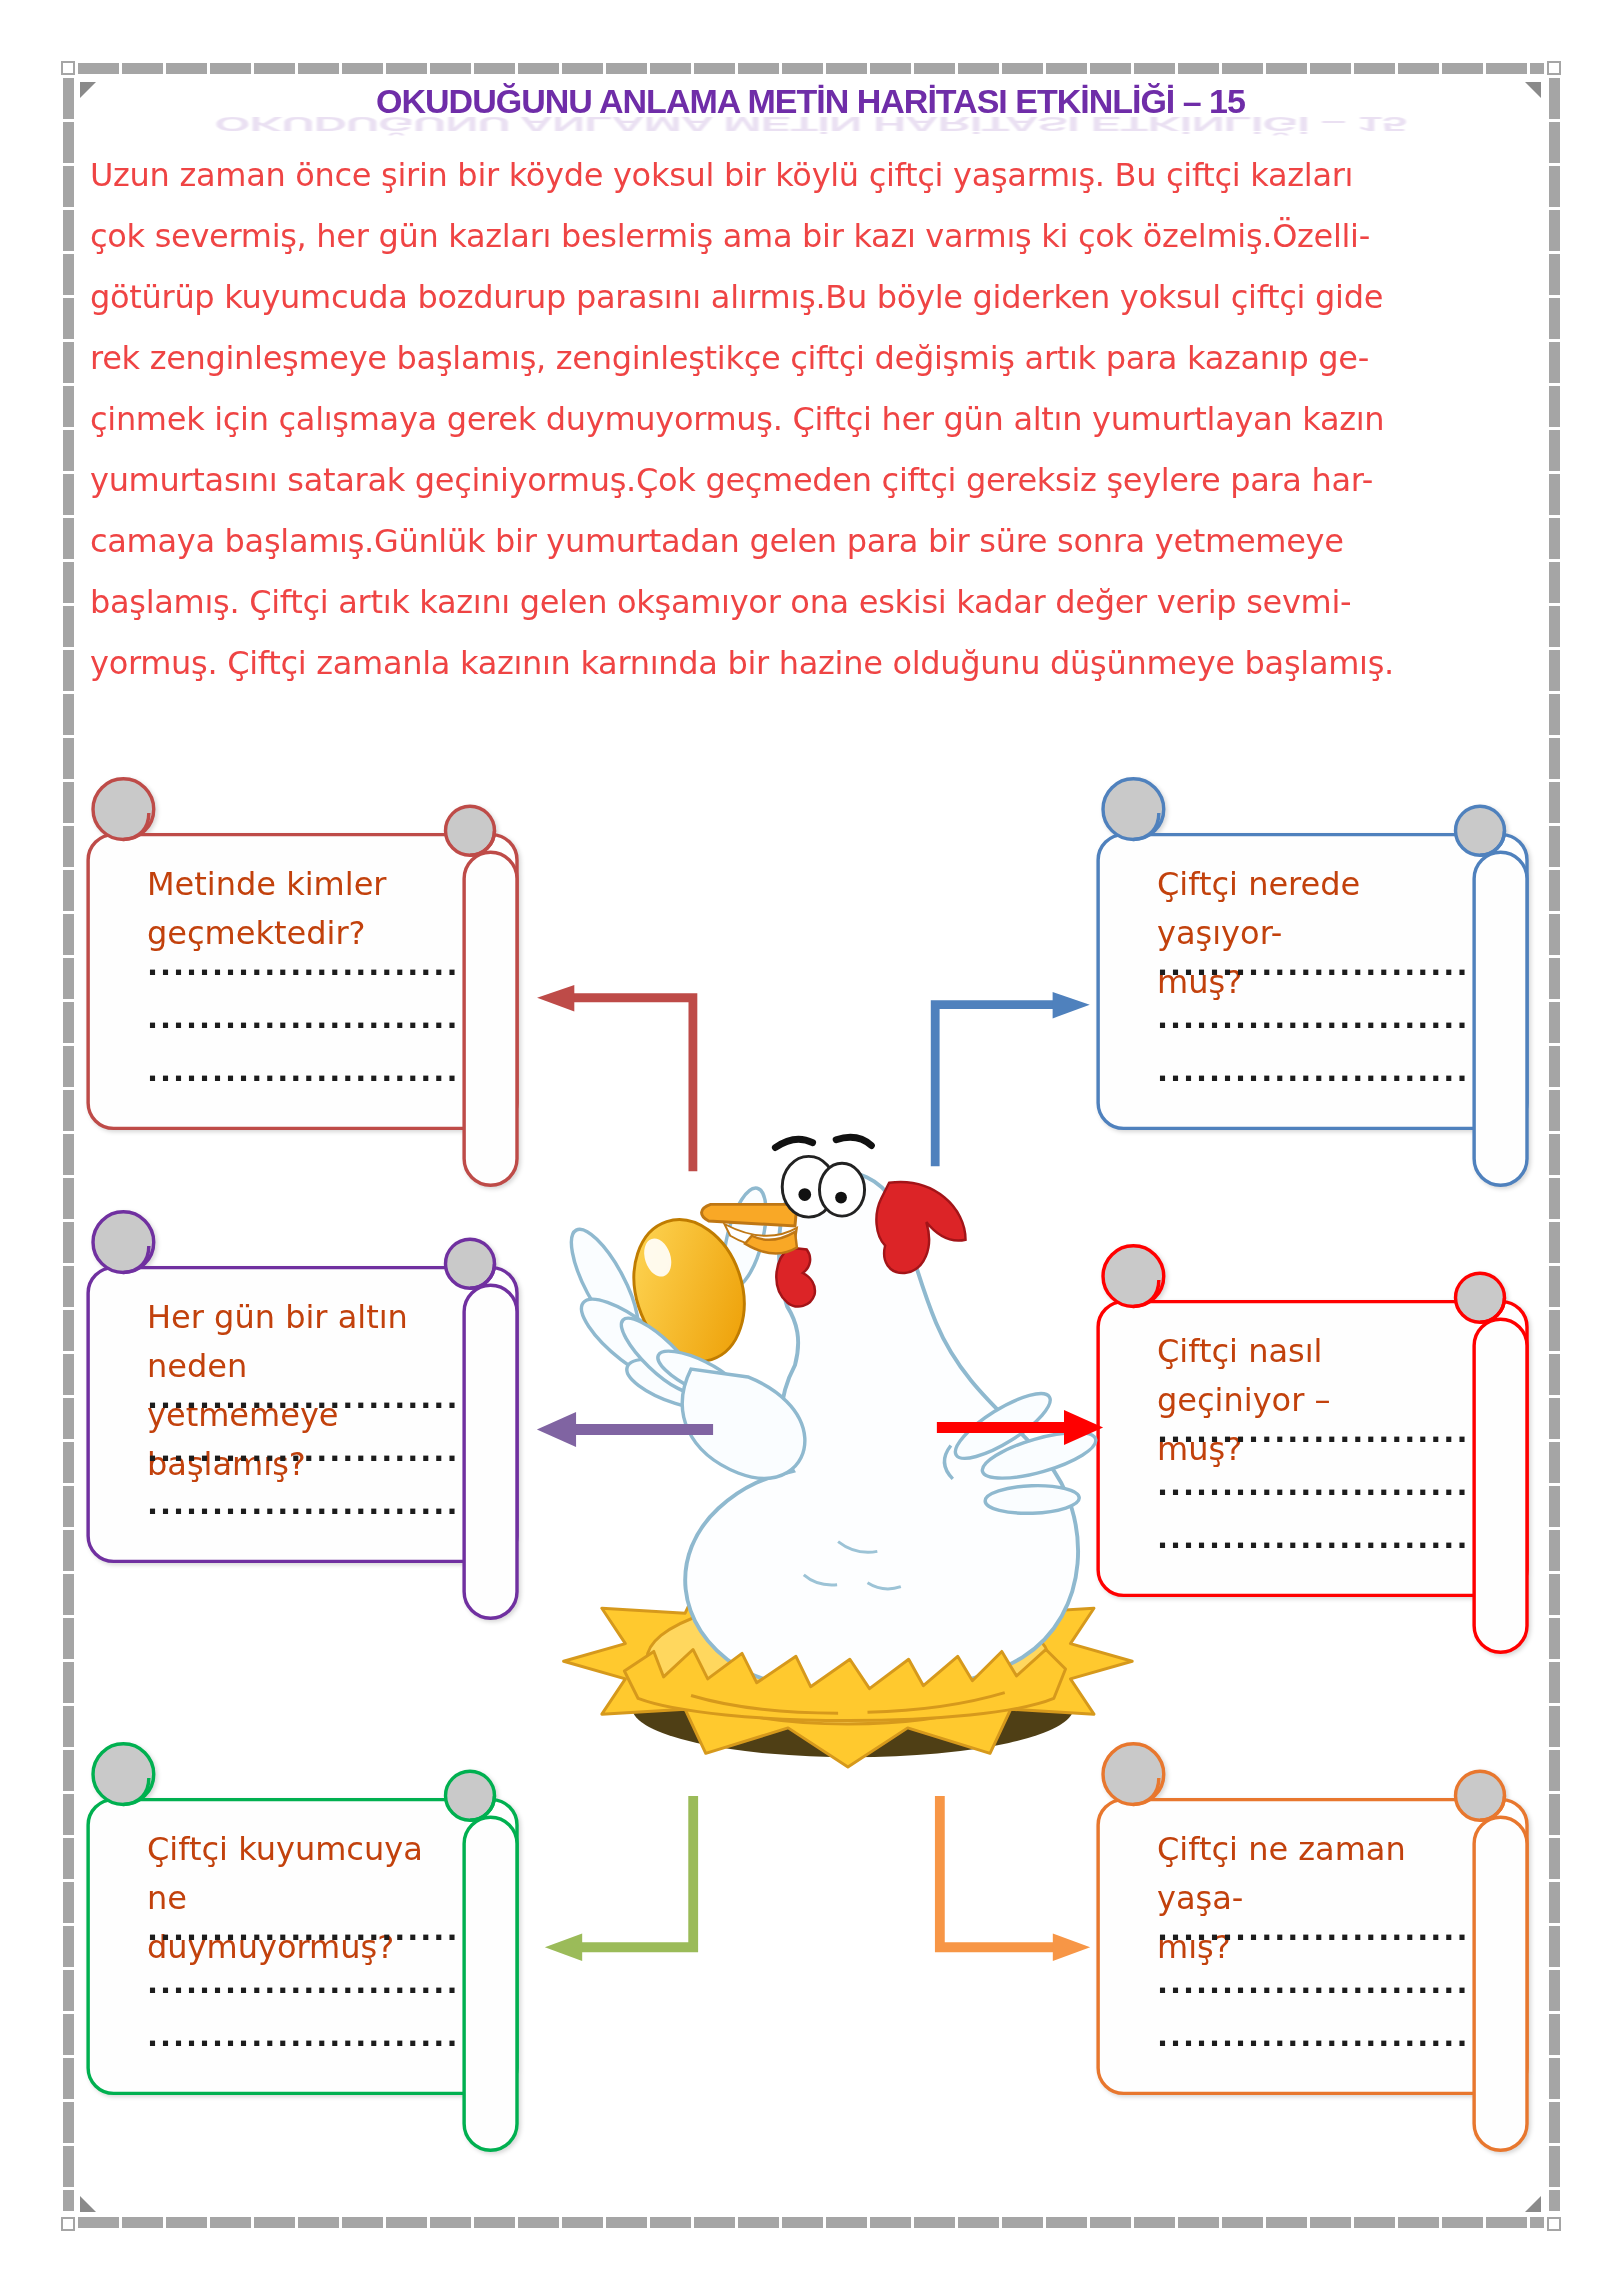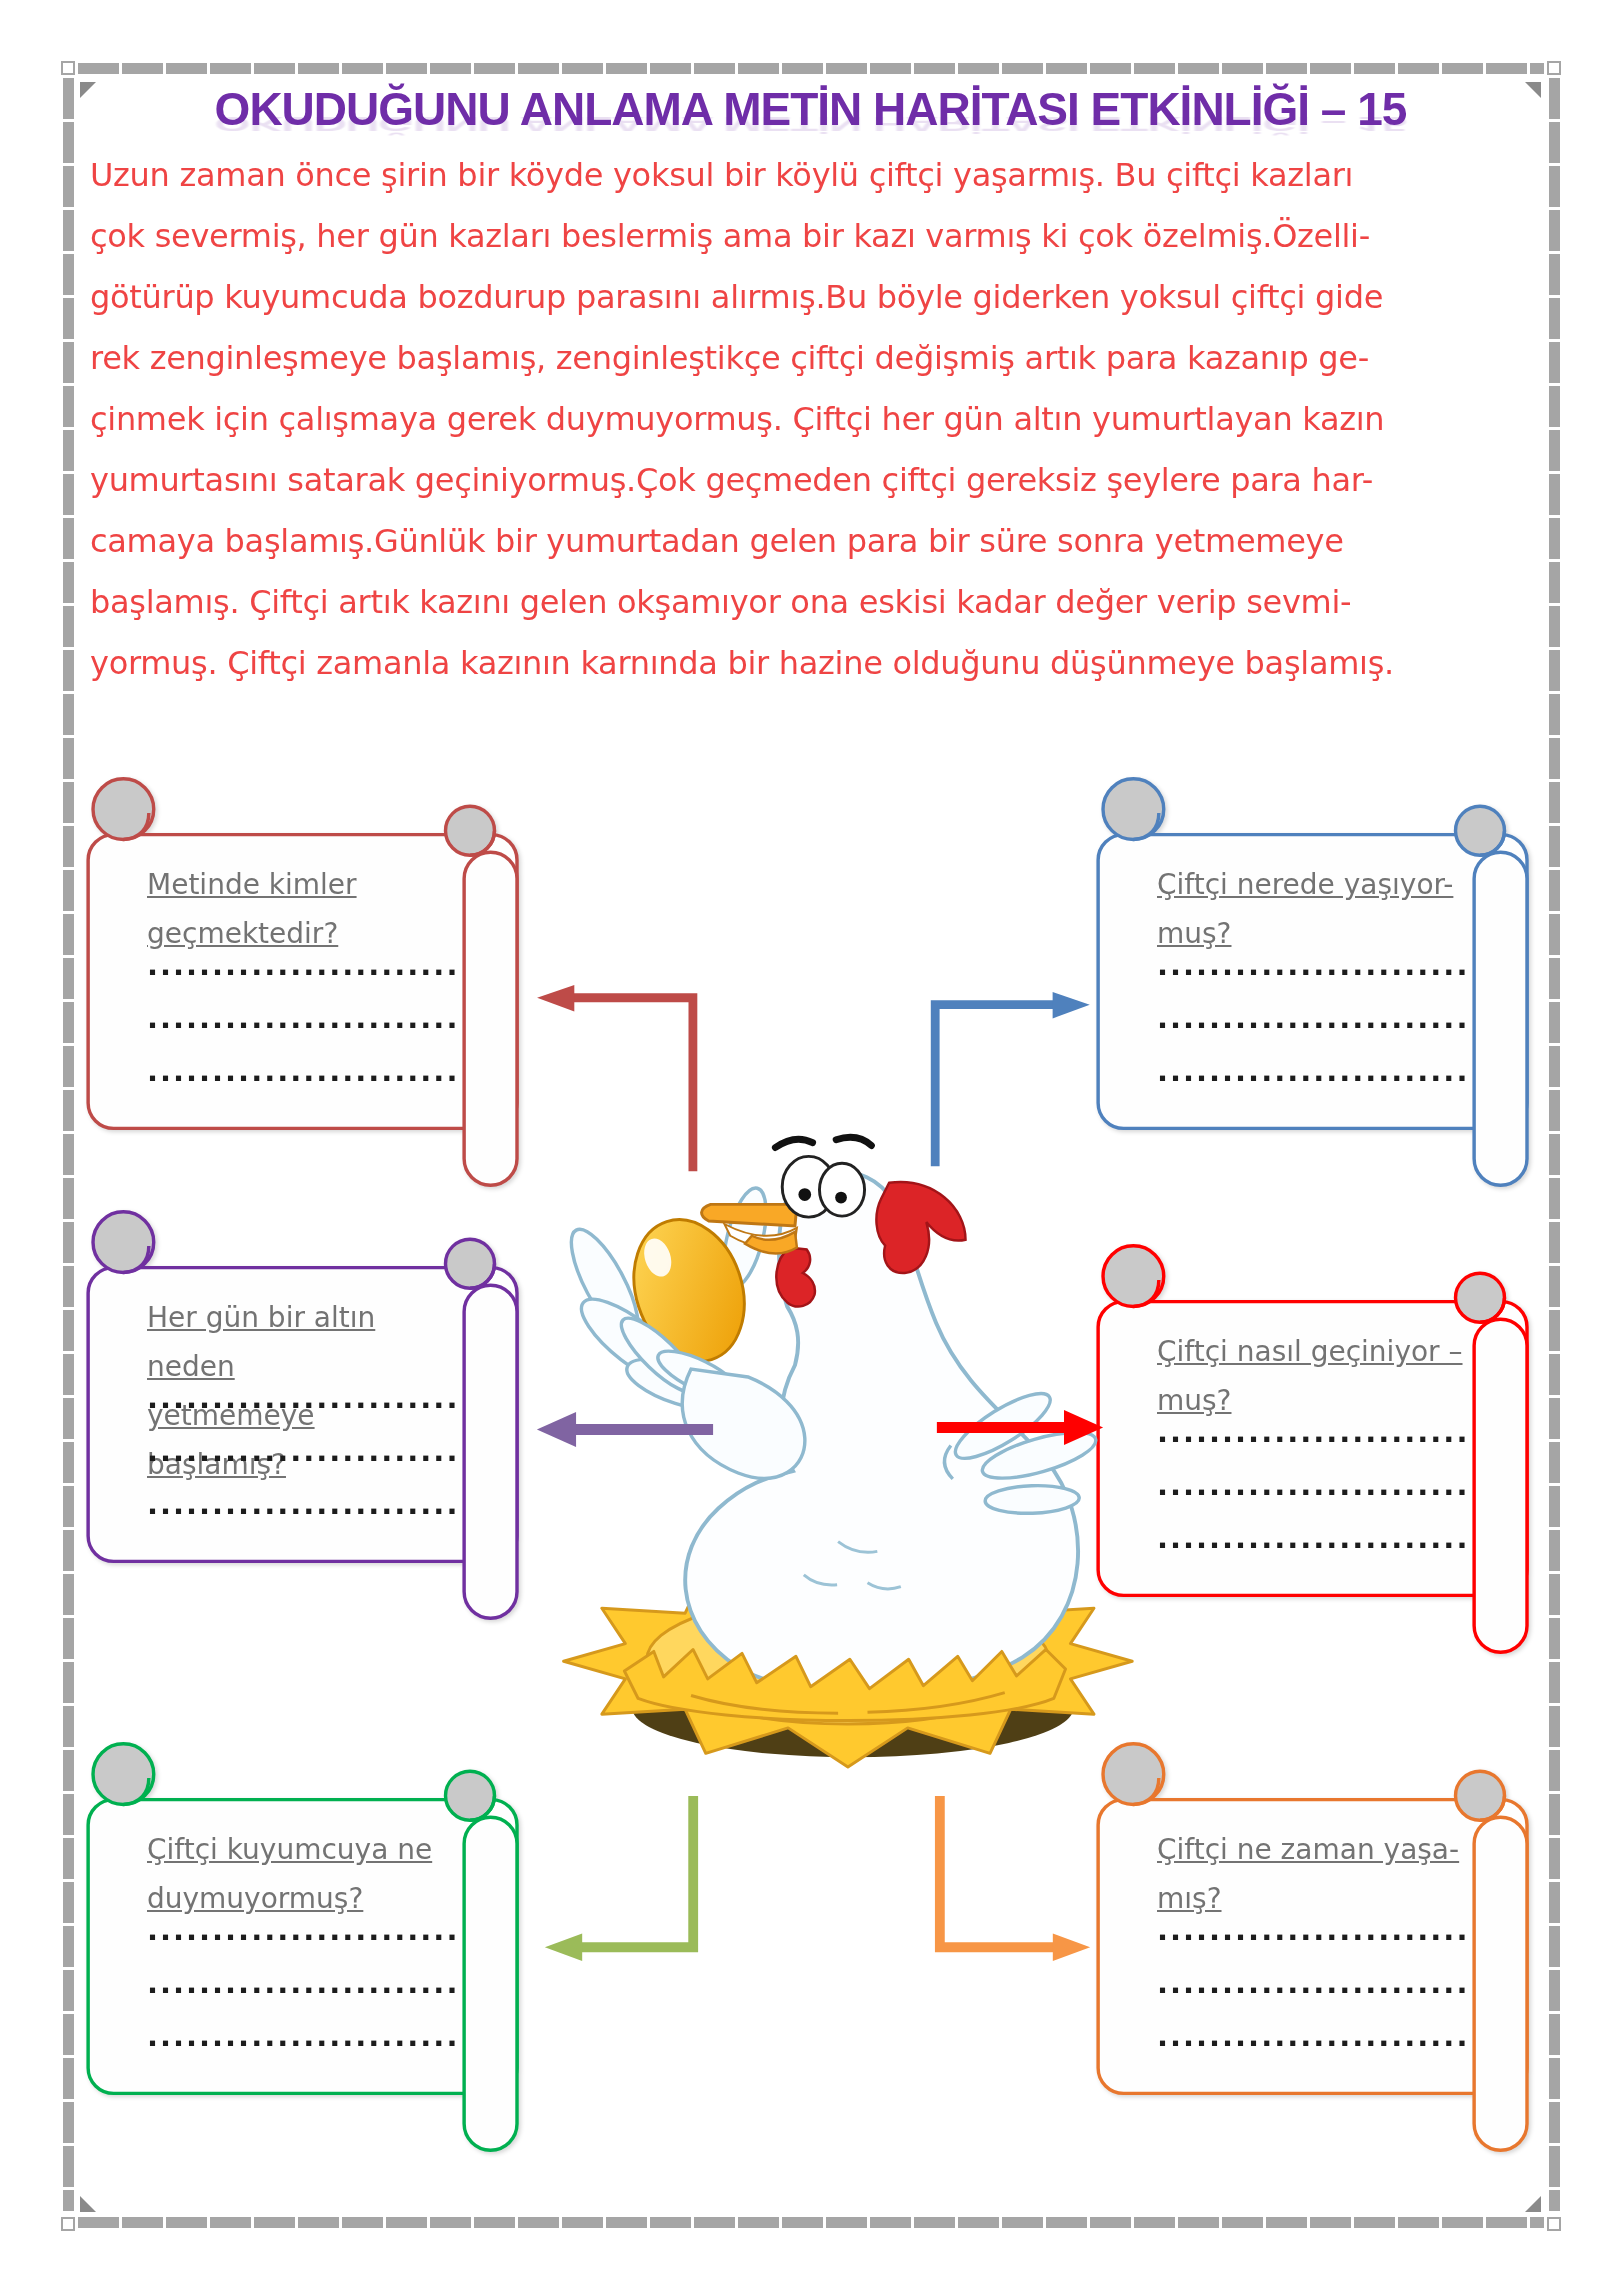--- a/index.html
+++ b/index.html
@@ -12,21 +12,21 @@
   .bar.v{width:10.8px;background:repeating-linear-gradient(180deg,#a5a5a5 0 41px,#ffffff 41px 44px);}
   .corner-square{position:absolute;width:9.8px;height:9.8px;border:2.9px solid #a5a5a5;background:#fff;}
   .tri{position:absolute;width:0;height:0;}
   .tri.tl{border-top:16.7px solid #8a8a8a;border-right:16.7px solid transparent;}
   .tri.tr{border-top:16.7px solid #8a8a8a;border-left:16.7px solid transparent;}
   .tri.bl{border-bottom:16.7px solid #8a8a8a;border-right:16.7px solid transparent;}
   .tri.br{border-bottom:16.7px solid #8a8a8a;border-left:16.7px solid transparent;}
 
   
   .page-title{position:absolute;top:82px;left:0;right:0;text-align:center;z-index:1;
-    font-family:"Liberation Sans", sans-serif;font-weight:bold;font-size:46px;
+    font-family:"Liberation Sans", sans-serif;font-weight:bold;font-size:34px;
     letter-spacing:-1px;color:#6f2da8;margin:0;}
   .title-reflection{position:absolute;top:136px;left:0;right:0;text-align:center;z-index:1;
     font-family:"Liberation Sans", sans-serif;font-weight:bold;font-size:46px;
     letter-spacing:-1px;color:#6f2da8;opacity:.14;transform:scaleY(-.45);transform-origin:top;
     filter:blur(1px);pointer-events:none;}
 
   
   .story{position:absolute;left:90px;top:145px;right:78px;height:613px;overflow:hidden;z-index:1;}
   .story .line{white-space:nowrap;font-size:32px;letter-spacing:-0.3px;line-height:61px;color:#ef4444;}
 
@@ -35,21 +35,21 @@
   .scroll svg{position:absolute;inset:0;filter:drop-shadow(2px 2.9px 2px rgba(0,0,0,.16));}
   .sbody,.stube{fill:#fefefe;stroke-width:3.5;}
   .scurl{fill:#c9c9c9;stroke-width:3.5;}
   .shook{fill:none;stroke-width:3.5;}
   .sc-darkred .sbody,.sc-darkred .stube,.sc-darkred .scurl,.sc-darkred .shook{stroke:#be4b48;}
   .sc-blue    .sbody,.sc-blue .stube,.sc-blue .scurl,.sc-blue .shook{stroke:#4f81bd;}
   .sc-purple  .sbody,.sc-purple .stube,.sc-purple .scurl,.sc-purple .shook{stroke:#7030a0;}
   .sc-red     .sbody,.sc-red .stube,.sc-red .scurl,.sc-red .shook{stroke:#ff0000;}
   .sc-green   .sbody,.sc-green .stube,.sc-green .scurl,.sc-green .shook{stroke:#00b050;}
   .sc-orange  .sbody,.sc-orange .stube,.sc-orange .scurl,.sc-orange .shook{stroke:#e8772e;}
-  .q{position:absolute;left:67px;top:90px;width:312px;font-size:28px;line-height:49px;color:#737373;text-decoration:underline;}
+  .q{position:absolute;left:67px;top:90px;width:312px;font-size:32px;line-height:49px;color:#c2410c;}
   .dots{position:absolute;left:67px;width:310px;height:33px;overflow:hidden;white-space:nowrap;
         font-size:29px;font-weight:bold;letter-spacing:2px;color:#1c1c1c;}
   .dots.d1{top:178px;} .dots.d2{top:231px;} .dots.d3{top:284px;}
 
   
   .arrow{position:absolute;z-index:4;}
   .picture{position:absolute;left:544px;top:1122px;z-index:3;}
 </style>
 </head>
 <body>

